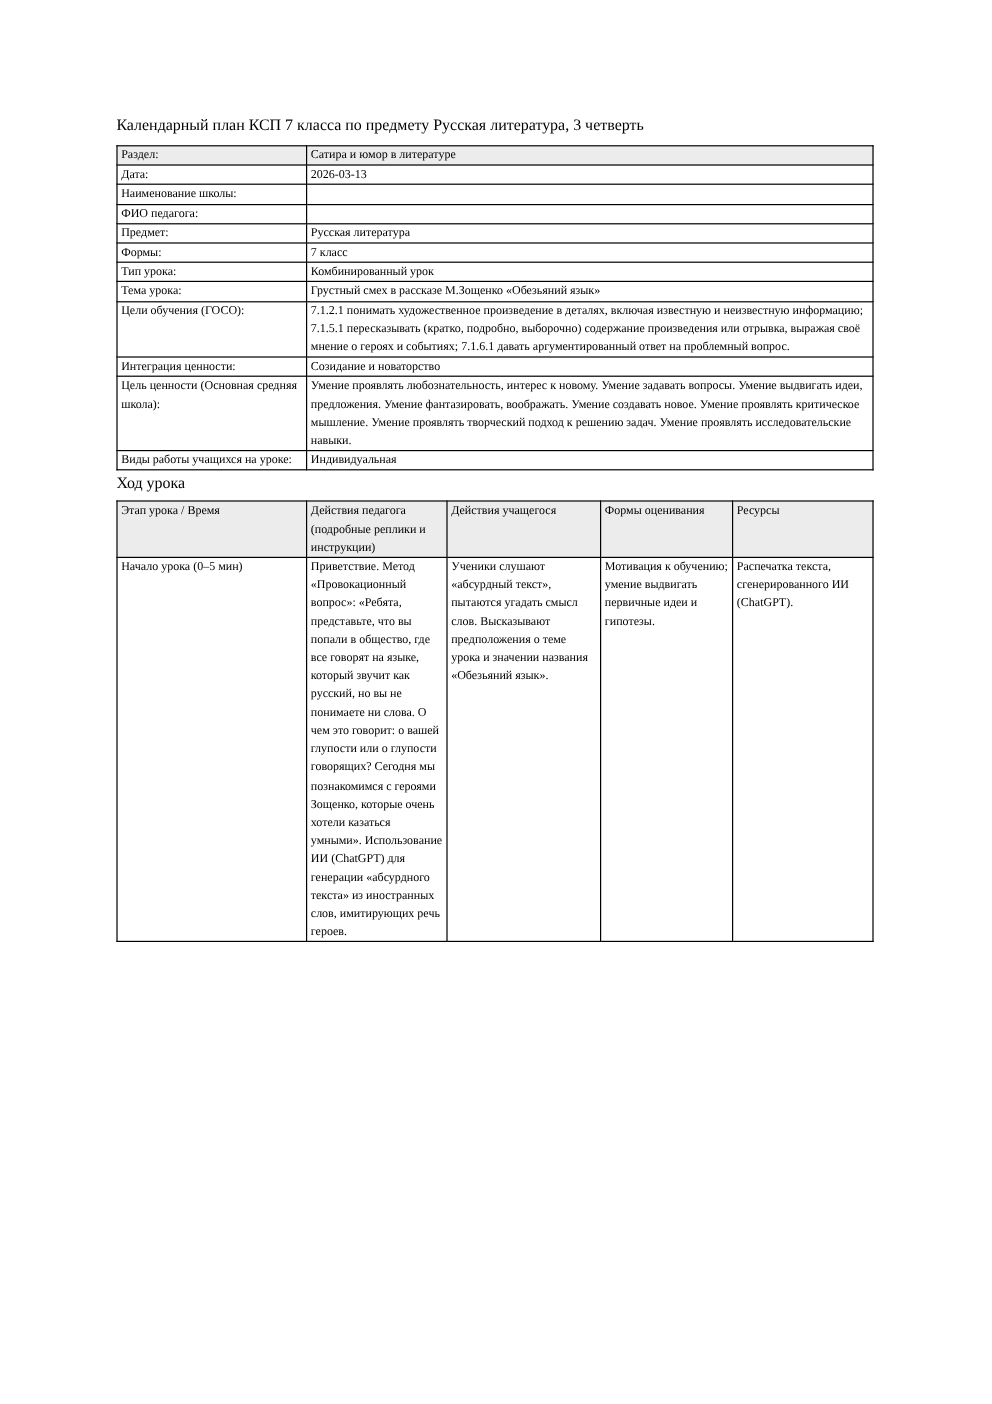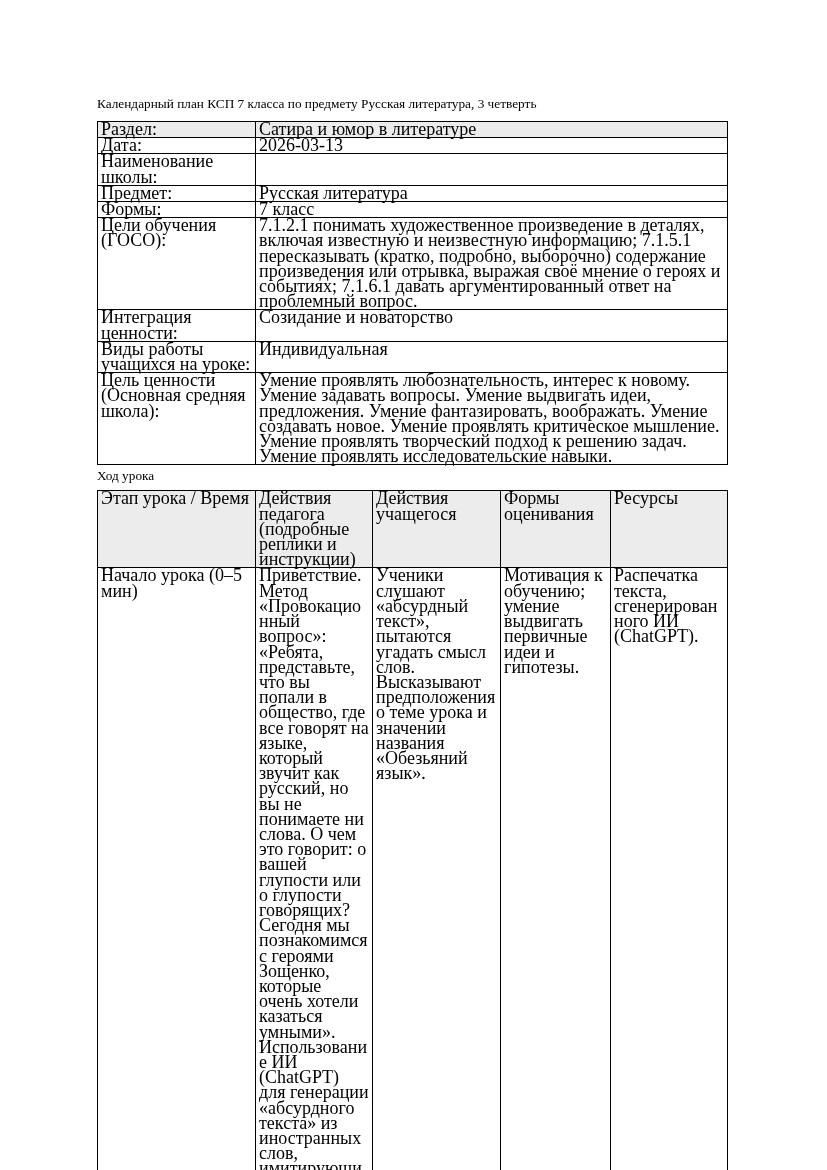--- a/index.html
+++ b/index.html
@@ -25,21 +25,21 @@
   .title {
     margin: 0 0 9px 0;
     font-size: 13.3px;
     line-height: 16px;
     white-space: nowrap;
   }
   table {
     border-collapse: collapse;
     table-layout: fixed;
     width: 630px;
-    font-size: 18px;
+    font-size: 10px;
     line-height: 15.2px;
   }
   td, th {
     border: 1px solid #000000;
     padding: 0 3px;
     vertical-align: top;
     text-align: left;
     font-weight: normal;
     word-wrap: break-word;
   }
@@ -79,42 +79,54 @@
           </tr>
           <tr>
             <td>Дата:</td>
             <td>2026-03-13</td>
           </tr>
           <tr>
             <td>Наименование школы:</td>
             <td></td>
           </tr>
           <tr>
+            <td>ФИО педагога:</td>
+            <td></td>
+          </tr>
+          <tr>
             <td>Предмет:</td>
             <td>Русская литература</td>
           </tr>
           <tr>
             <td>Формы:</td>
             <td>7 класс</td>
+          </tr>
+          <tr>
+            <td>Тип урока:</td>
+            <td>Комбинированный урок</td>
+          </tr>
+          <tr>
+            <td>Тема урока:</td>
+            <td>Грустный смех в рассказе М.Зощенко «Обезьяний язык»</td>
           </tr>
           <tr>
             <td>Цели обучения (ГОСО):</td>
             <td>7.1.2.1 понимать художественное произведение в деталях, включая известную и неизвестную информацию; 7.1.5.1 пересказывать (кратко, подробно, выборочно) содержание произведения или отрывка, выражая своё мнение о героях и событиях; 7.1.6.1 давать аргументированный ответ на проблемный вопрос.</td>
           </tr>
           <tr>
             <td>Интеграция ценности:</td>
             <td>Созидание и новаторство</td>
           </tr>
           <tr>
+            <td>Цель ценности (Основная средняя школа):</td>
+            <td>Умение проявлять любознательность, интерес к новому. Умение задавать вопросы. Умение выдвигать идеи, предложения. Умение фантазировать, воображать. Умение создавать новое. Умение проявлять критическое мышление. Умение проявлять творческий подход к решению задач. Умение проявлять исследовательские навыки.</td>
+          </tr>
+          <tr>
             <td>Виды работы учащихся на уроке:</td>
             <td>Индивидуальная</td>
-          </tr>
-          <tr>
-            <td>Цель ценности (Основная средняя школа):</td>
-            <td>Умение проявлять любознательность, интерес к новому. Умение задавать вопросы. Умение выдвигать идеи, предложения. Умение фантазировать, воображать. Умение создавать новое. Умение проявлять критическое мышление. Умение проявлять творческий подход к решению задач. Умение проявлять исследовательские навыки.</td>
           </tr>
         </tbody>
     </table>
 
     <p class="section">Ход урока</p>
 
     <table class="lesson">
       <colgroup>
         <col class="c1">
           <col class="c2">

